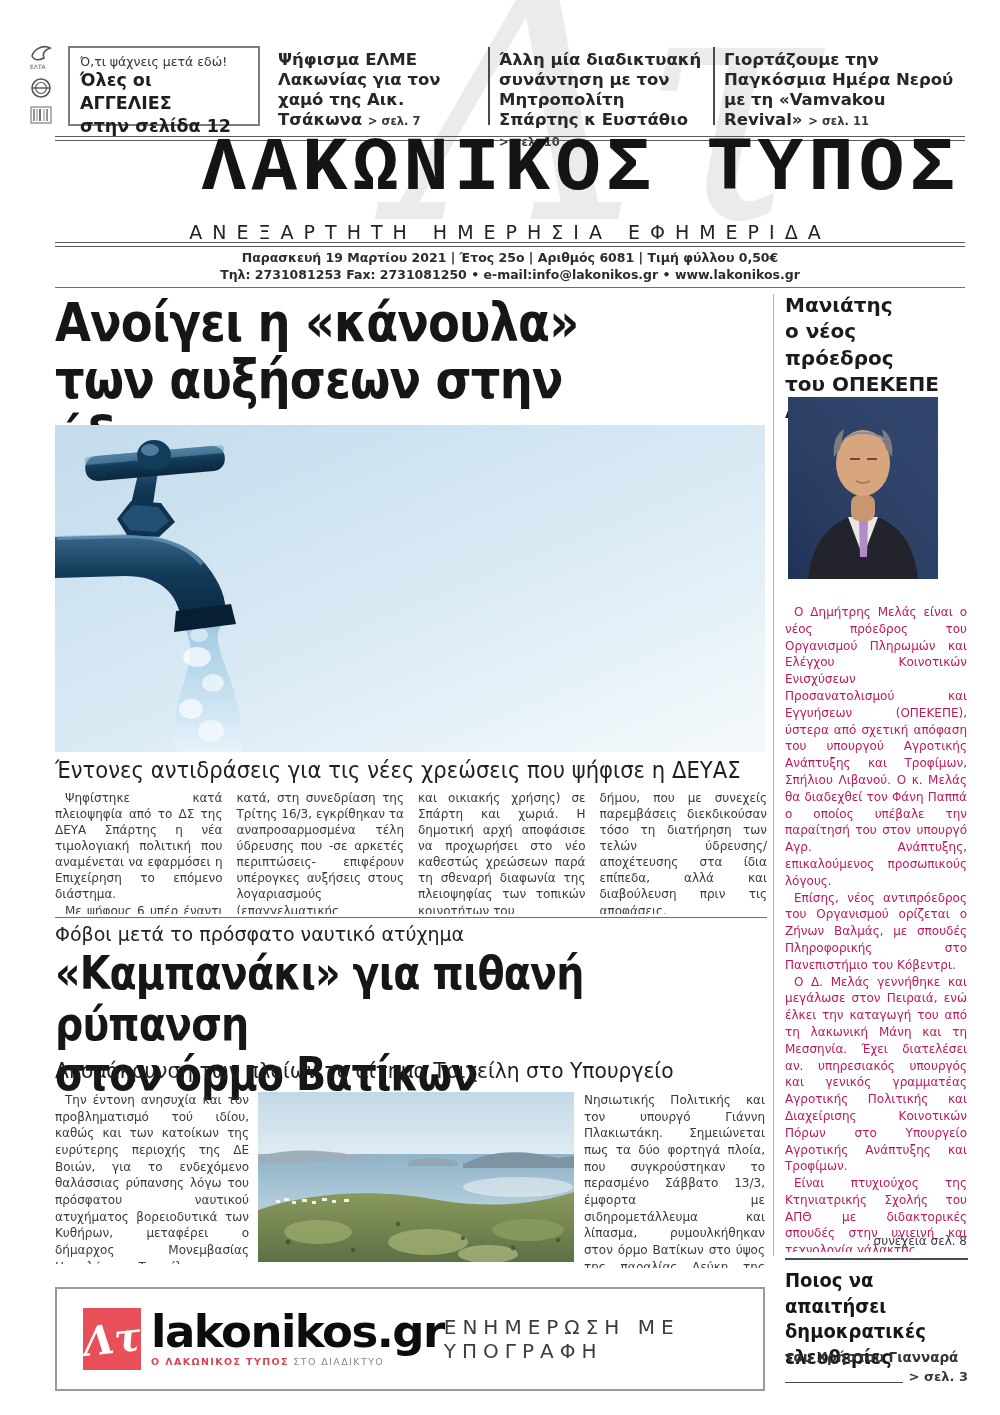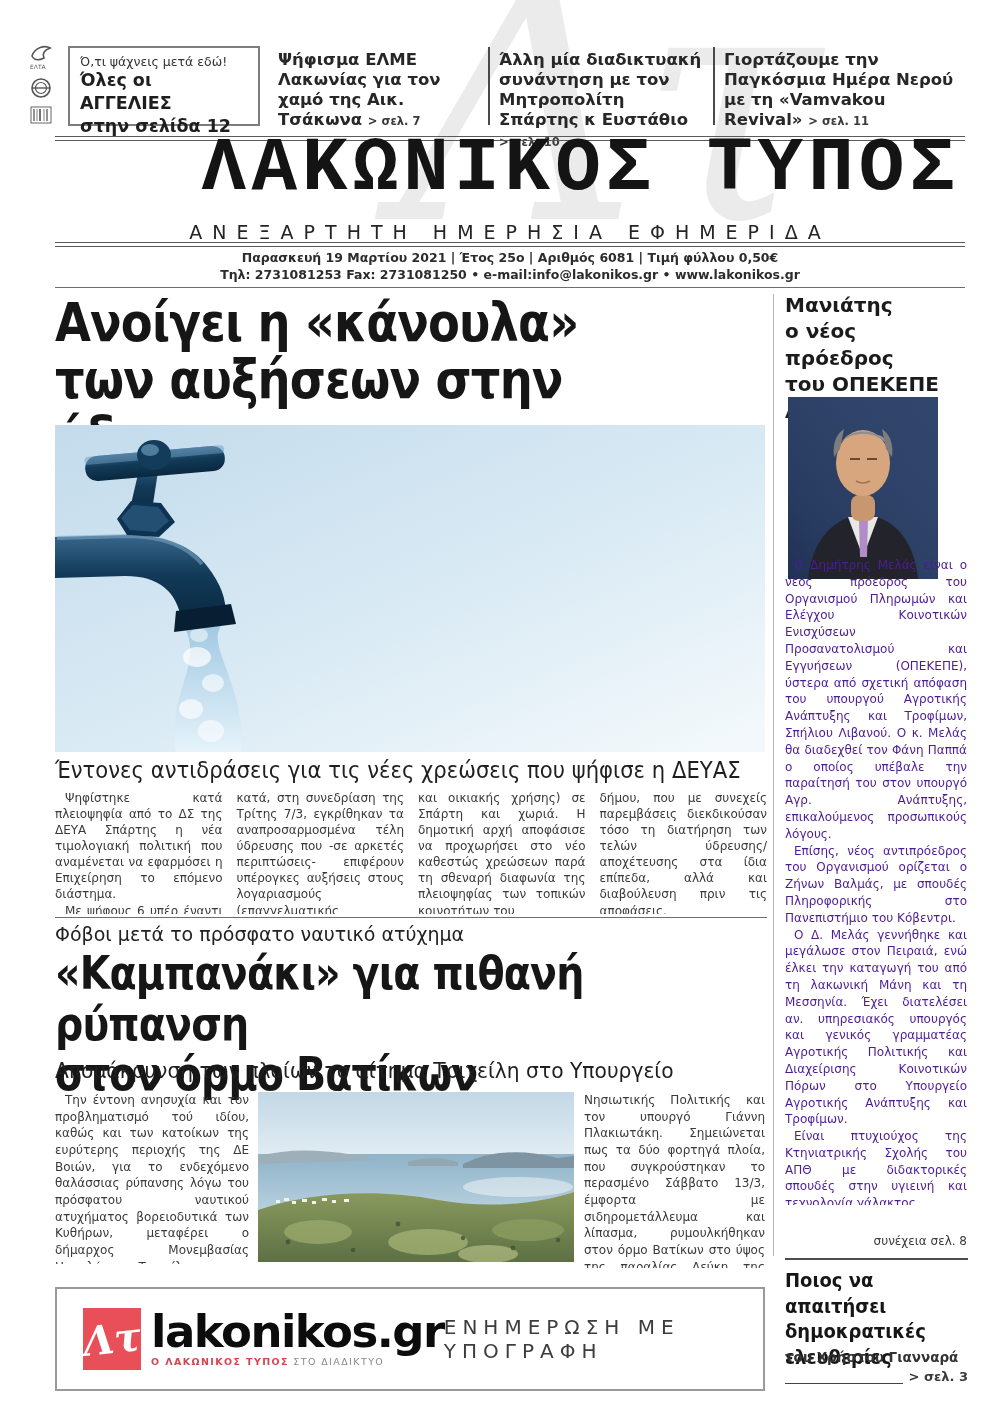--- a/index.html
+++ b/index.html
@@ -35,29 +35,29 @@
        transform:scaleX(0.86);transform-origin:left top;letter-spacing:-1px;}
   
   .cols{left:55px;top:790px;width:712px;height:124px;display:flex;gap:14px;overflow:hidden;}
   .col{flex:1;font-size:12px;line-height:1.34;text-align:justify;color:#3a3a3a;}
   .col p{margin:0;text-indent:10px;}
   .s2col{font-size:12px;line-height:1.39;text-align:justify;color:#3a3a3a;overflow:hidden;}
   .s2col p{margin:0;text-indent:10px;}
   
   .sb-title{left:785px;top:292px;width:185px;font-size:20px;font-weight:700;line-height:1.32;color:#1b1b1b;}
   .sb-title span{display:block;}
-  .sb-body{left:785px;top:557px;width:182px;height:648px;font-size:12px;line-height:1.4;
-           text-align:justify;color:#4c1d95;overflow:hidden;}
+  .sb-body{left:785px;top:604px;width:182px;height:648px;font-size:12px;line-height:1.4;
+           text-align:justify;color:#be185d;overflow:hidden;}
   .sb-body p{margin:0;text-indent:9px;}
   .sb-cont{left:785px;top:1234px;width:182px;text-align:right;font-size:12px;color:#3a3a3a;}
   .op-rule{left:785px;top:1258px;width:183px;border-top:2px solid #4c4c4c;}
   .op-title{left:785px;top:1268px;width:205px;font-size:20px;font-weight:700;line-height:1.28;color:#161616;
             transform:scaleX(0.9);transform-origin:left top;}
   .op-author{left:785px;top:1349px;width:183px;font-size:13.5px;color:#333;font-weight:bold;}
-  .op-page{left:785px;top:1369px;width:183px;display:flex;align-items:flex-end;gap:5px;}
+  .op-page{left:785px;top:1369px;width:183px;display:flex;align-items:center;gap:5px;}
   .op-line{flex:1;border-bottom:1.5px solid #444;height:12px;}
   .vsep{left:773px;top:294px;width:1px;height:962px;background:#b5b5b5;}
   
   .photo{display:block;}
   
   .banner{left:55px;top:1287px;width:710px;height:104px;border:2px solid #9a9a9a;box-sizing:border-box;
           display:flex;align-items:center;padding:0 26px;}
   .logo-sq{width:62px;height:62px;background:#e84f58;display:flex;align-items:center;justify-content:center;}
   .logo-glyph{font-family:"DejaVu Serif","Liberation Serif",serif;font-style:italic;font-weight:700;
               font-size:40px;color:#fff;transform:rotate(-6deg);line-height:1;}
@@ -229,21 +229,21 @@
   </div>
 
   <div class="abs subhead z" style="left:55px;top:757px;">Έντονες αντιδράσεις για τις νέες χρεώσεις που ψήφισε η ΔΕΥΑΣ</div>
 
   <div class="abs cols z">
     <div class="col">
       <p>Ψηφίστηκε κατά πλειοψηφία από το ΔΣ της ΔΕΥΑ Σπάρτης η νέα τιμολογιακή πολιτική που αναμένεται να εφαρμόσει η Επιχείρηση το επόμενο διάστημα.</p>
       <p>Με ψήφους 6 υπέρ έναντι 4</p>
     </div>
     <div class="col">
-      <p style="text-indent:0;">κατά, στη συνεδρίαση της Τρίτης 7/3, εγκρίθηκαν τα αναπροσαρμοσμένα τέλη ύδρευσης που -σε αρκετές περιπτώσεις- επιφέρουν υπέρογκες αυξήσεις στους λογαριασμούς (επαγγελματικής</p>
+      <p style="text-indent:0;">κατά, στη συνεδρίαση της Τρίτης 16/3, εγκρίθηκαν τα αναπροσαρμοσμένα τέλη ύδρευσης που -σε αρκετές περιπτώσεις- επιφέρουν υπέρογκες αυξήσεις στους λογαριασμούς (επαγγελματικής</p>
     </div>
     <div class="col">
       <p style="text-indent:0;">και οικιακής χρήσης) σε Σπάρτη και χωριά. Η δημοτική αρχή αποφάσισε να προχωρήσει στο νέο καθεστώς χρεώσεων παρά τη σθεναρή διαφωνία της πλειοψηφίας των τοπικών κοινοτήτων του</p>
     </div>
     <div class="col">
       <p style="text-indent:0;">δήμου, που με συνεχείς παρεμβάσεις διεκδικούσαν τόσο τη διατήρηση των τελών ύδρευσης/αποχέτευσης στα ίδια επίπεδα, αλλά και διαβούλευση πριν τις αποφάσεις.</p>
 
     </div>
   </div>
 

